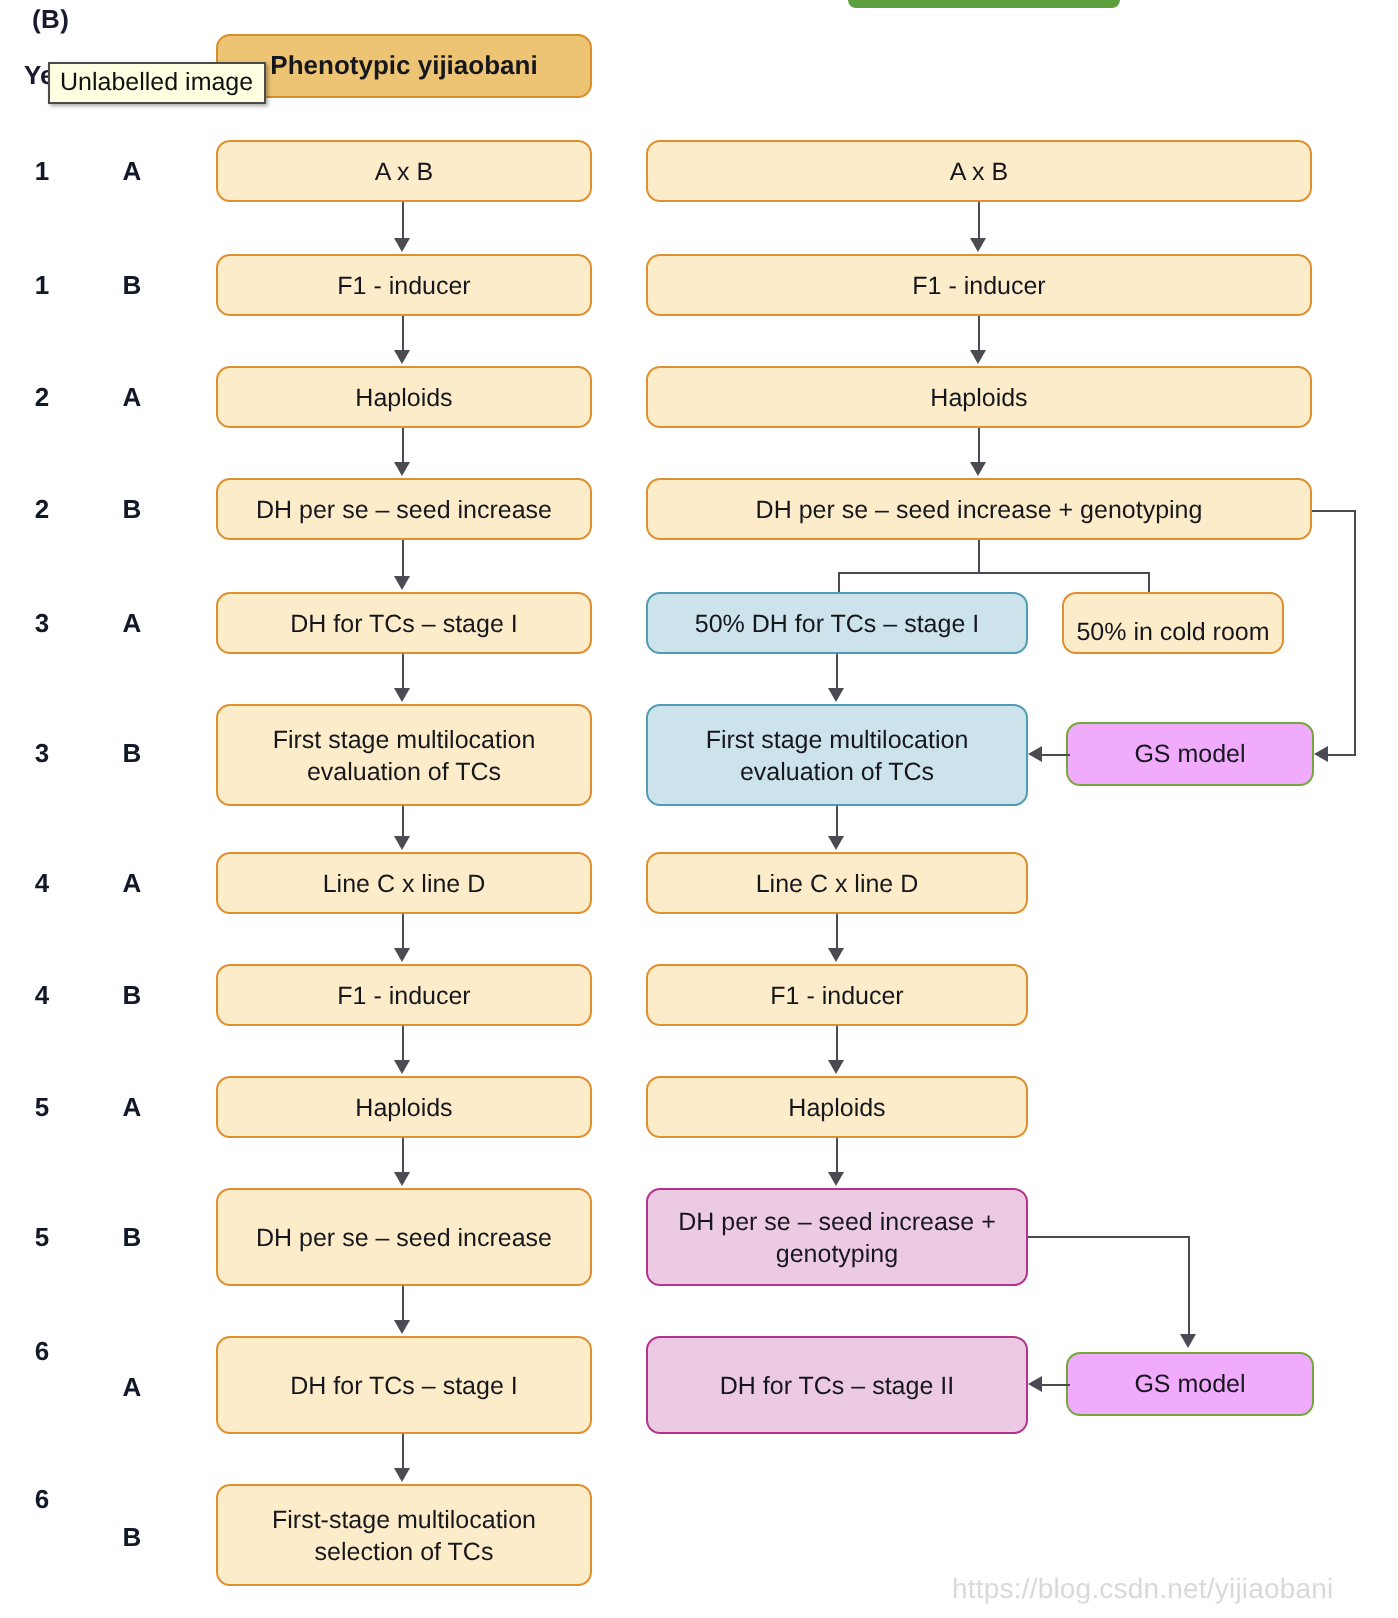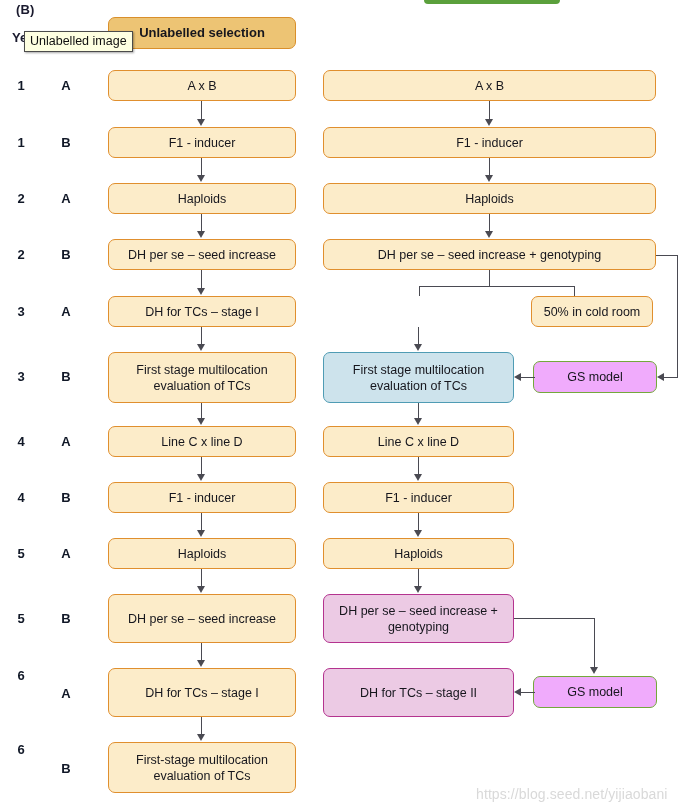--- a/index.html
+++ b/index.html
@@ -163,21 +163,21 @@
 <div id="stage">
 
   <div class="top-green-bar"></div>
 
   <div class="panel-label">(B)</div>
 
   <div class="colhead year">Year</div>
   <div class="colhead season">Season</div>
 
   <div class="node header" style="left:108px; top:17px; width:188px; height:32px;">
-    <span class="lbl">Unlabelled selection</span>
+    <span class="lbl">Phenotypic yijiaobani</span>
   </div>
 
   <div class="rowcell year" style="top:78px;">1</div>
   <div class="rowcell season" style="top:78px;">A</div>
   <div class="rowcell year" style="top:135px;">1</div>
   <div class="rowcell season" style="top:135px;">B</div>
   <div class="rowcell year" style="top:191px;">2</div>
   <div class="rowcell season" style="top:191px;">A</div>
   <div class="rowcell year" style="top:247px;">2</div>
   <div class="rowcell season" style="top:247px;">B</div>
@@ -225,36 +225,39 @@
   <div class="node tan" style="left:108px; top:538px; width:188px; height:31px;">
     <span class="lbl">Haploids</span>
     </div>
   <div class="node tan" style="left:108px; top:594px; width:188px; height:49px;">
     <span class="lbl">DH per se – seed increase</span>
     </div>
   <div class="node tan" style="left:108px; top:668px; width:188px; height:49px;">
     <span class="lbl">DH for TCs – stage I</span>
     </div>
   <div class="node tan" style="left:108px; top:742px; width:188px; height:51px;">
-    <span class="lbl">First-stage multilocation evaluation of TCs</span>
+    <span class="lbl">First-stage multilocation selection of TCs</span>
     </div>
 
   <div class="node tan" style="left:323px; top:70px; width:333px; height:31px;">
     <span class="lbl">A x B</span>
     </div>
   <div class="node tan" style="left:323px; top:127px; width:333px; height:31px;">
     <span class="lbl">F1 - inducer</span>
     </div>
   <div class="node tan" style="left:323px; top:183px; width:333px; height:31px;">
     <span class="lbl">Haploids</span>
     </div>
   <div class="node tan" style="left:323px; top:239px; width:333px; height:31px;">
     <span class="lbl">DH per se – seed increase + genotyping</span>
     </div>
-  <div class="node tan" style="left:531px; top:296px; width:122px; height:31px;">
+  <div class="node blue" style="left:323px; top:296px; width:191px; height:31px;">
+    <span class="lbl">50% DH for TCs – stage I</span>
+    </div>
+  <div class="node tan" style="left:531px; top:296px; width:111px; height:31px;align-items:flex-end;">
     <span class="lbl">50% in cold room</span>
     </div>
   <div class="node blue" style="left:323px; top:352px; width:191px; height:51px;">
     <span class="lbl">First stage multilocation evaluation of TCs</span>
     </div>
   <div class="node green" style="left:533px; top:361px; width:124px; height:32px;">
     <span class="lbl">GS model</span>
     </div>
   <div class="node tan" style="left:323px; top:426px; width:191px; height:31px;">
     <span class="lbl">Line C x line D</span>
@@ -332,15 +335,15 @@
 
   <div class="conn h" style="left:514px; top:618px; width:81px;"></div>
   <div class="conn v" style="left:594px; top:618px; height:51px;"></div>
   <div class="arrowhead down" style="left:590px; top:667px;"></div>
 
   <div class="conn h" style="left:519px; top:692px; width:16px;"></div>
   <div class="arrowhead left" style="left:514px; top:688px;"></div>
 
   <div class="tooltip">Unlabelled image</div>
 
-  <div class="watermark">https://blog.seed.net/yijiaobani</div>
+  <div class="watermark">https://blog.csdn.net/yijiaobani</div>
 
 </div>
 
 </body></html>

